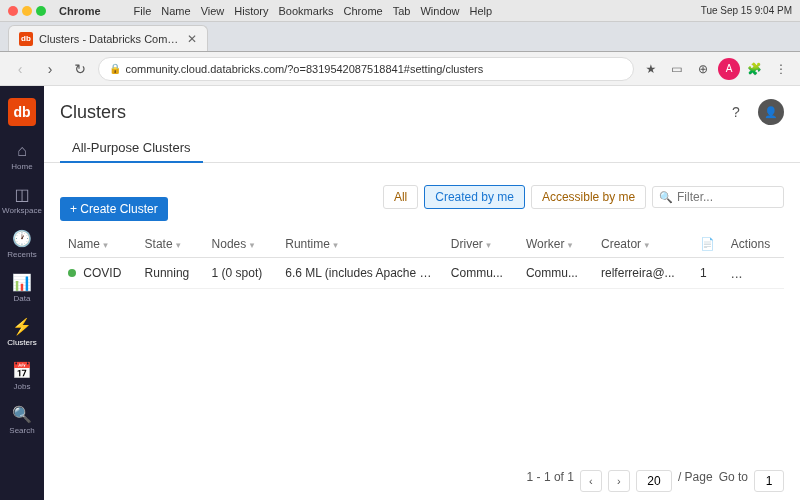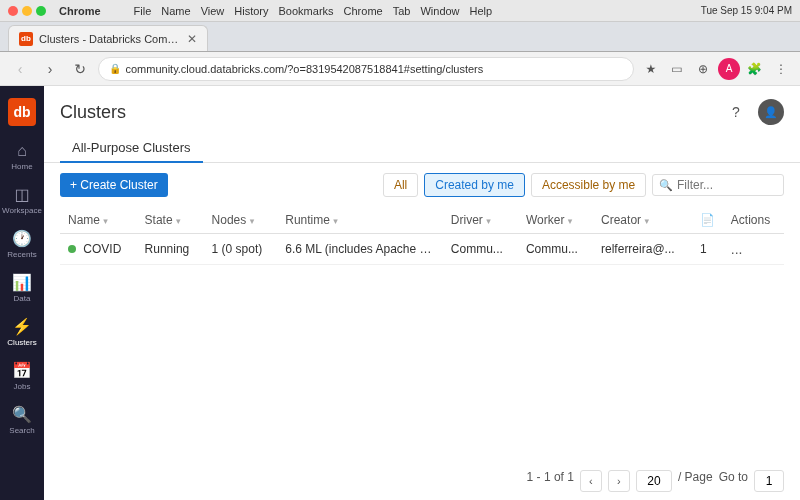--- a/index.html
+++ b/index.html
@@ -170,20 +170,21 @@
       background: #1976d2;
       color: white;
       border: none;
       border-radius: 3px;
       padding: 5px 10px;
       font-size: 12px;
       cursor: pointer;
       display: flex;
       align-items: center;
       gap: 4px;
+      margin-top: 24px;
     }
     .filter-group { display: flex; align-items: center; gap: 6px; }
     .filter-btn {
       padding: 4px 10px;
       border: 1px solid #ddd;
       border-radius: 3px;
       background: white;
       font-size: 12px;
       cursor: pointer;
       color: #a16207;

